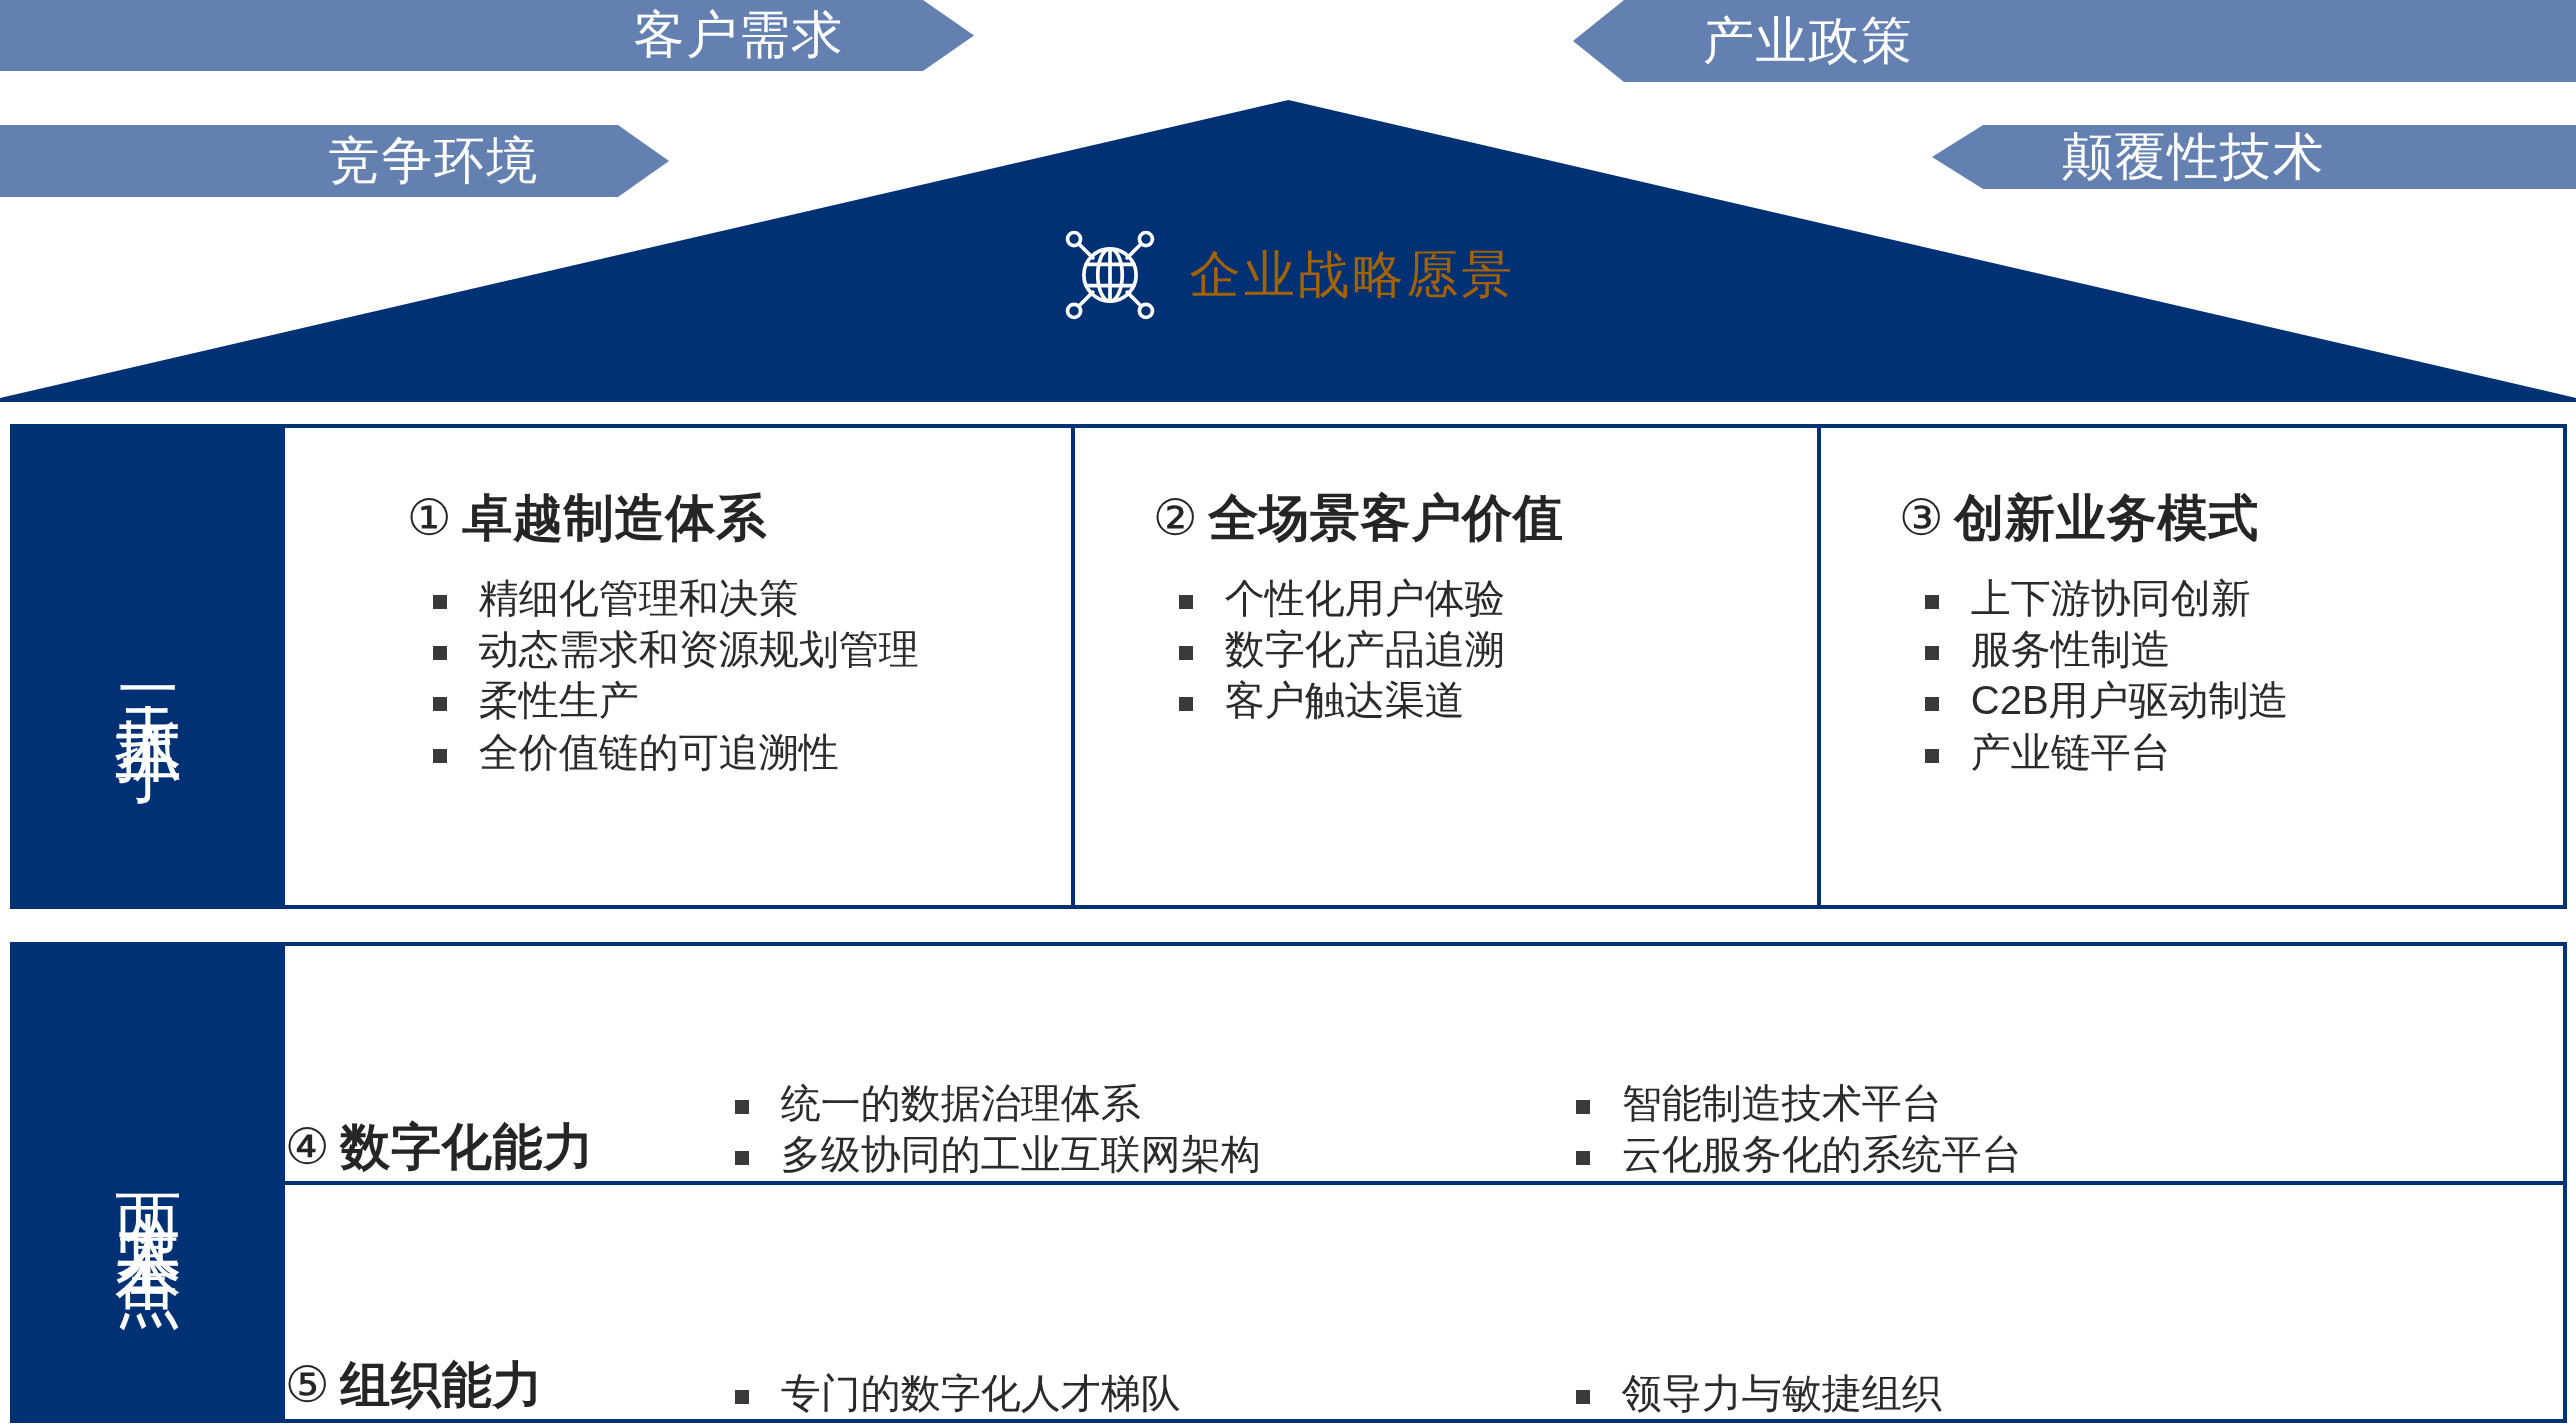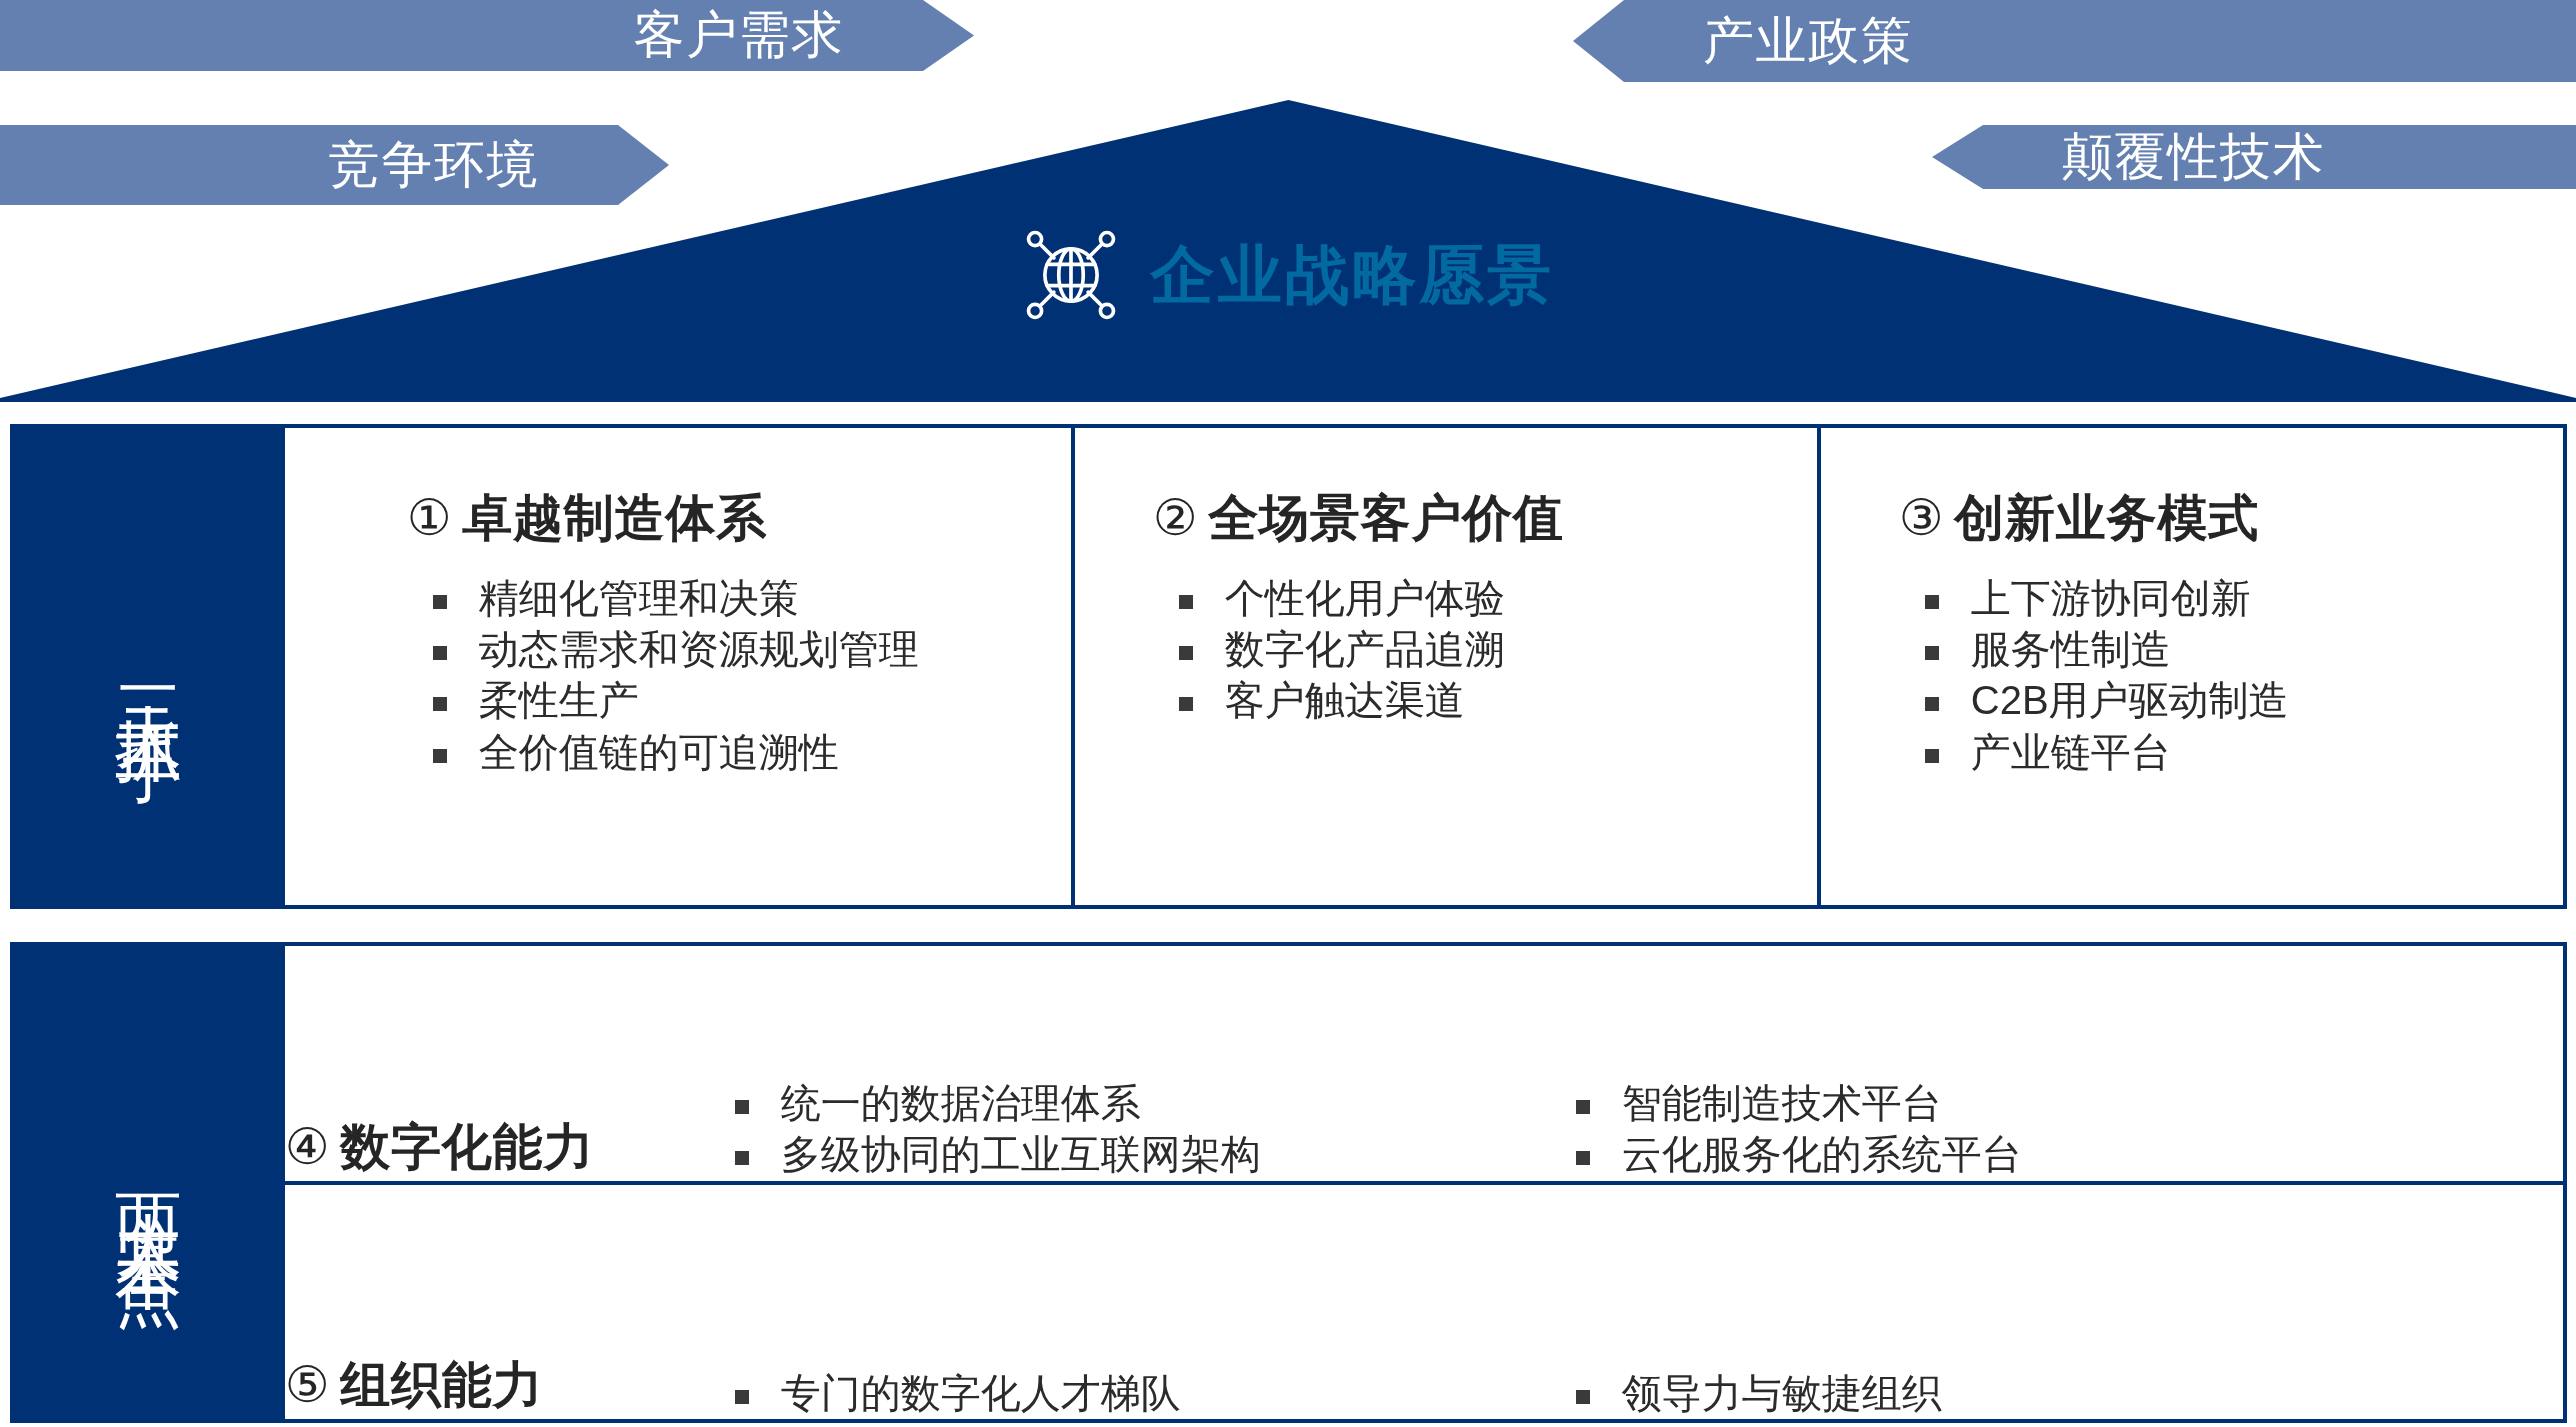--- a/index.html
+++ b/index.html
@@ -37,21 +37,21 @@
   }
   .arrow-left {
     
     clip-path: polygon(51px 0, 100% 0, 100% 100%, 51px 100%, 0 50%);
     justify-content: flex-start;
     padding-left: 130px;
     box-sizing: border-box;
   }
 
   #arrow-customer-demand { left: 0px;   top: 0px;   width: 974px; height: 71px; }
-  #arrow-competitive-env  { left: 0px;   top: 125px; width: 669px;  height: 80px;  }
+  #arrow-competitive-env  { left: 0px;   top: 125px; width: 669px;  height: 72px;  }
   #arrow-industry-policy  { right: 0px;  top: 0px;   width: 1003px; height: 82px; }
   #arrow-disruptive-tech  { right: 0px;  top: 125px; width: 644px;  height: 64px;  }
 
   
   #roof {
     position: absolute;
     left: 0;
     top: 100px;
     width: 2576px;
     height: 302px;
@@ -64,23 +64,23 @@
     top: 214px;
     width: 2576px;
     height: 122px;
     display: flex;
     align-items: center;
     justify-content: center;
     gap: 31px;
     pointer-events: none;
   }
   #roof-title .title-text {
-    color: #0369a1;
-    font-size: 64px;
-    font-weight: 700;
+    color: #a16207;
+    font-size: 51px;
+    font-weight: 400;
     letter-spacing: 3.3px;
     white-space: nowrap;
   }
   #globe-icon { width: 98px; height: 98px; flex: 0 0 auto; }
 
   
   #pillars-section {
     position: absolute;
     left: 9.8px;
     top: 424px;

